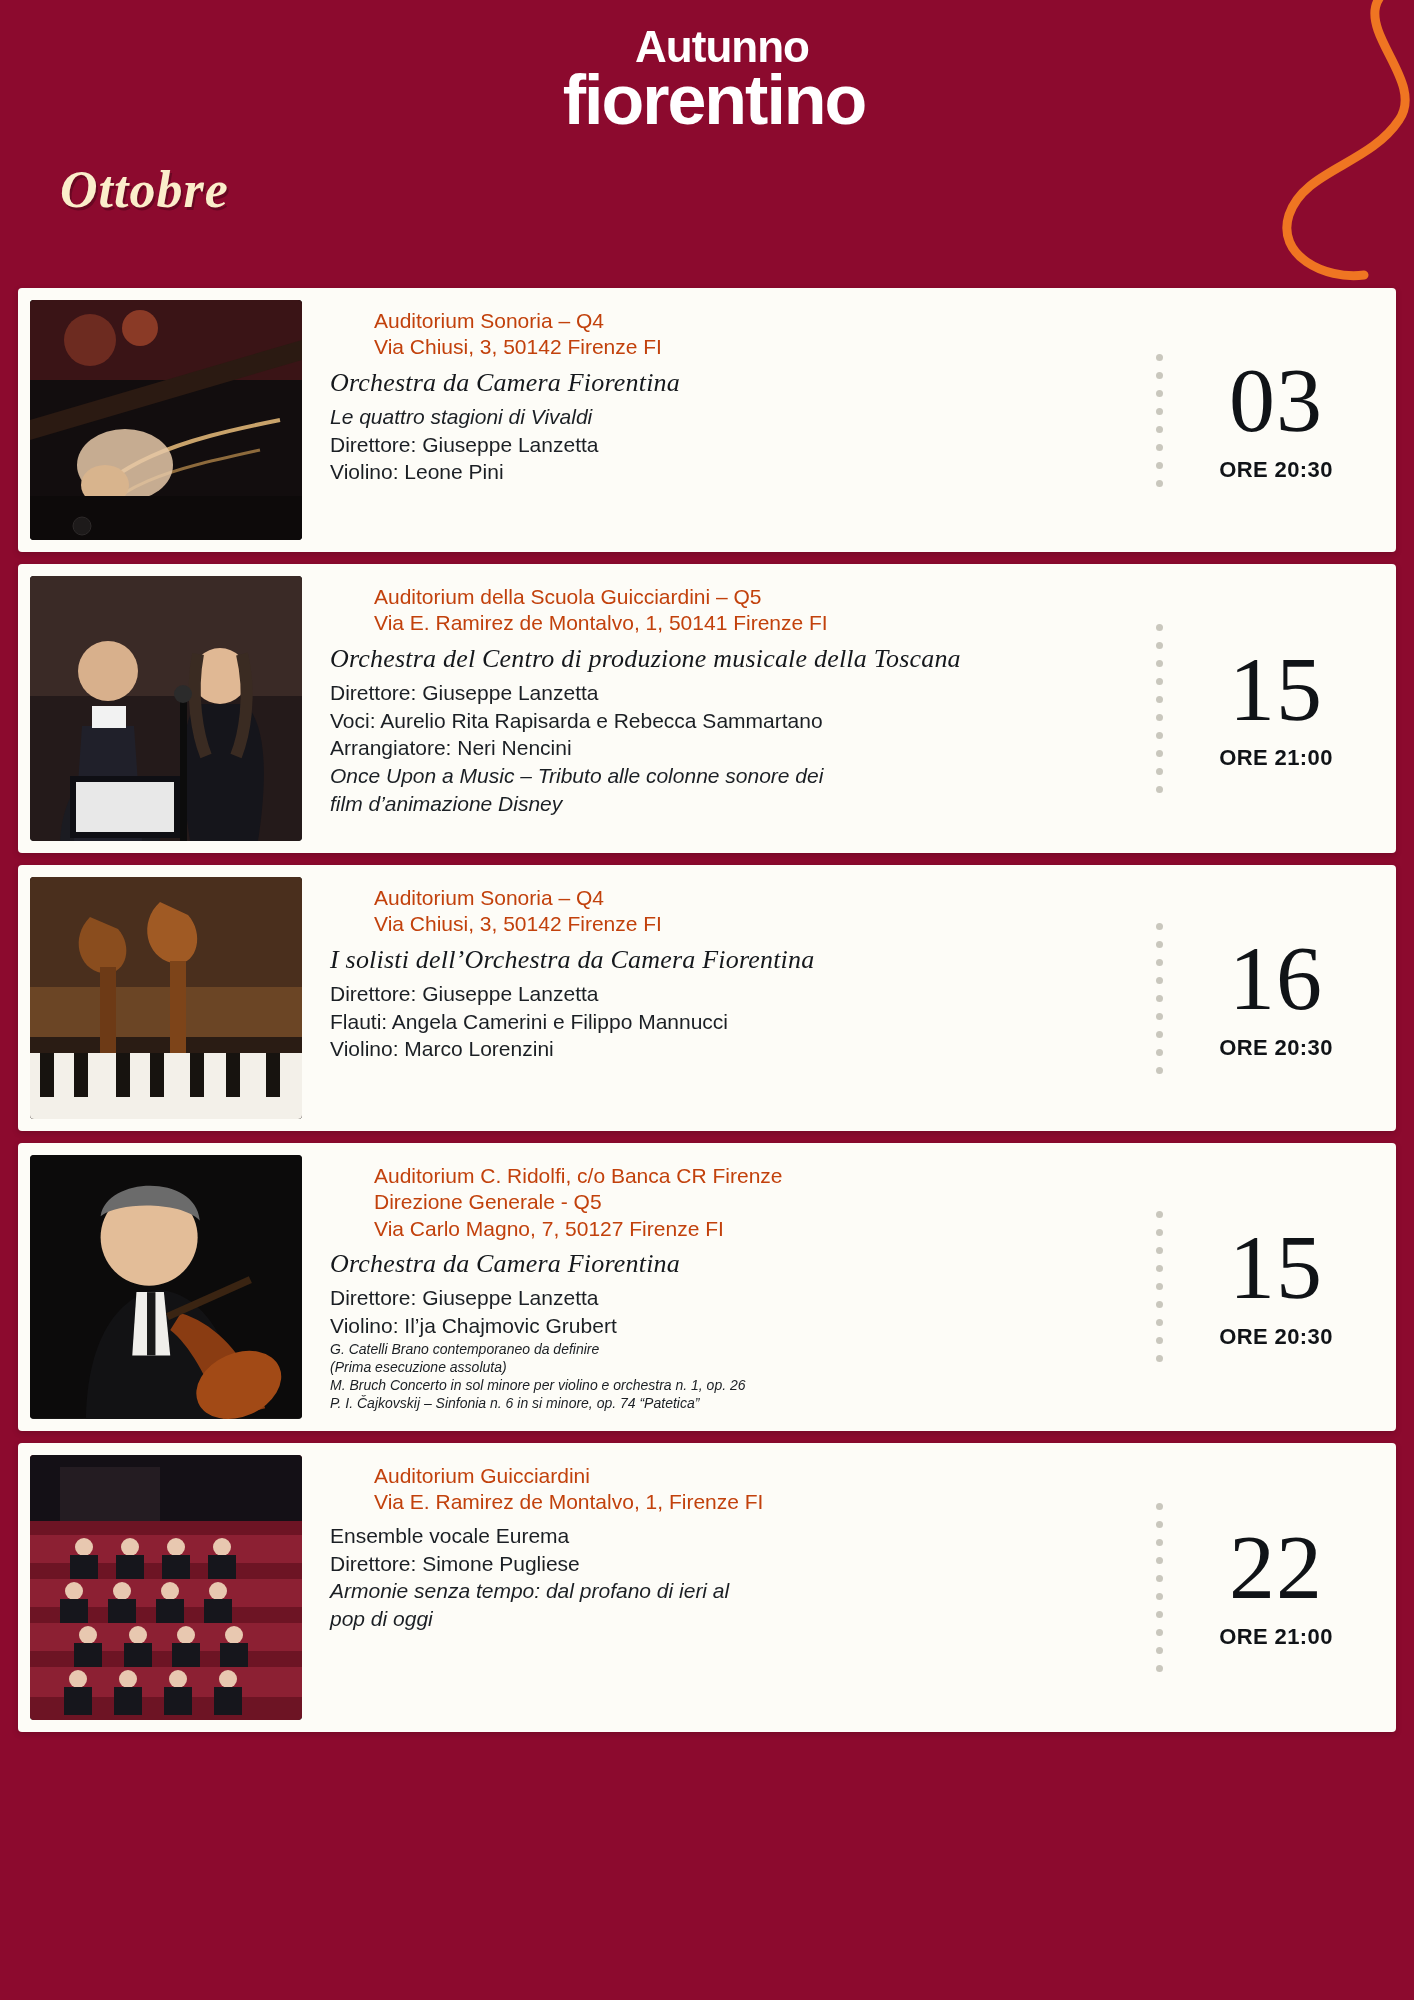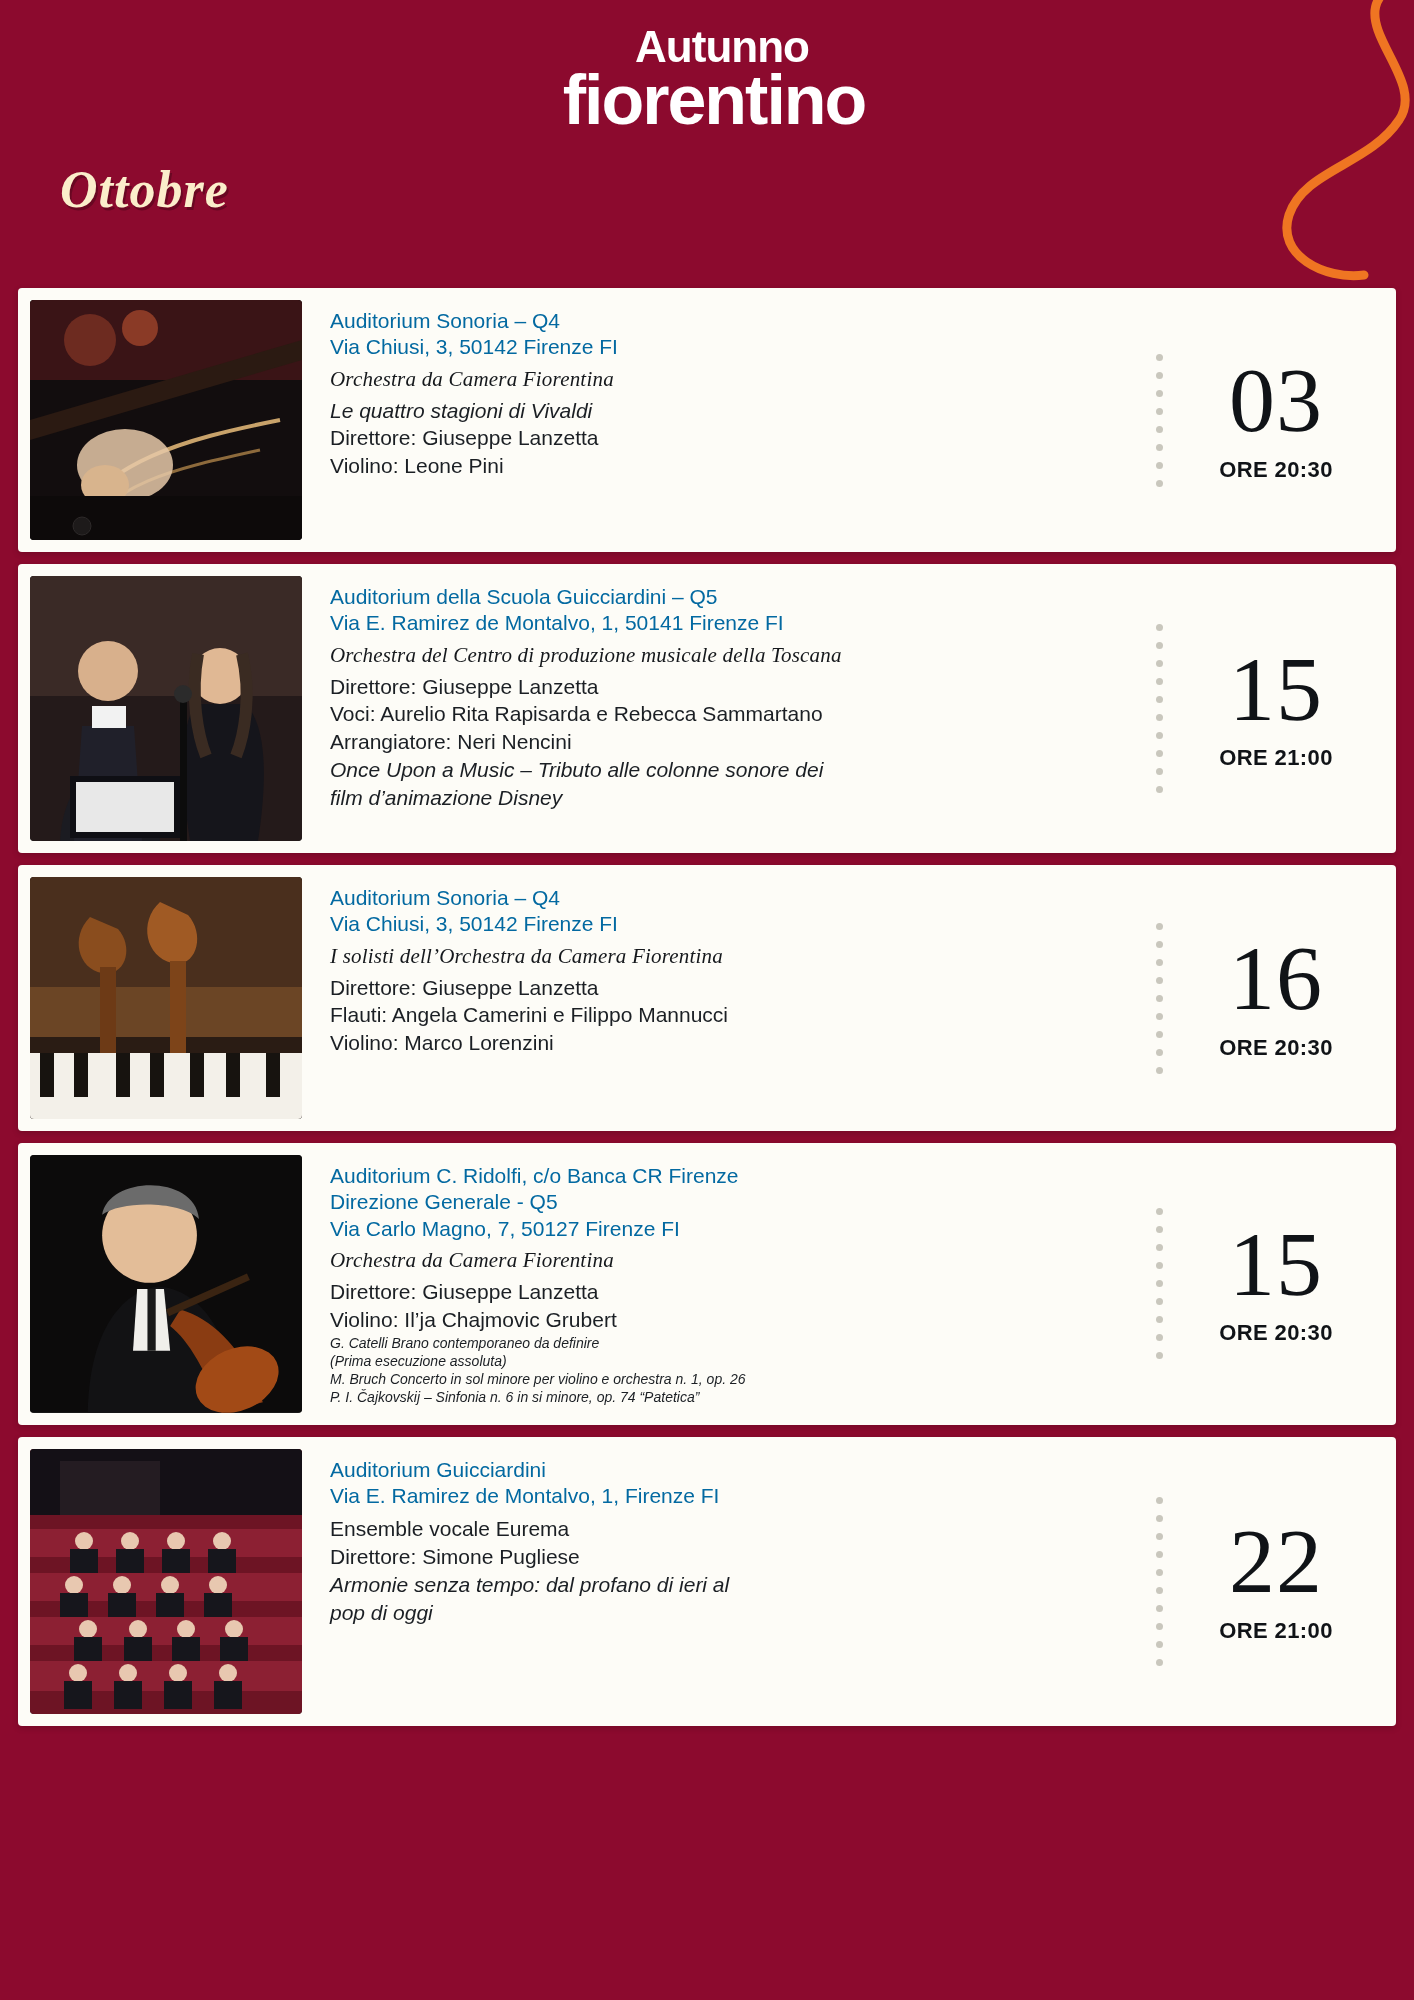--- a/index.html
+++ b/index.html
@@ -92,28 +92,29 @@
     overflow: hidden;
   }
   .thumb svg { display: block; width: 100%; height: 100%; }
 
   .info {
     flex: 1 1 auto;
     padding: 8px 18px 6px 28px;
     min-width: 0;
   }
   .venue {
-    color: #0369a1;
+    color: #c2410c;
     font-size: 21px;
     line-height: 1.26;
+    margin-left: 44px;
   }
   .title {
     font-family: "Liberation Serif", serif;
     font-style: italic;
-    font-size: 21px;
+    font-size: 26px;
     color: #15181c;
     line-height: 1.22;
     margin: 6px 0 4px 0;
     letter-spacing: 0.2px;
   }
   .line {
     font-size: 21px;
     color: #1b1f24;
     line-height: 1.33;
   }

